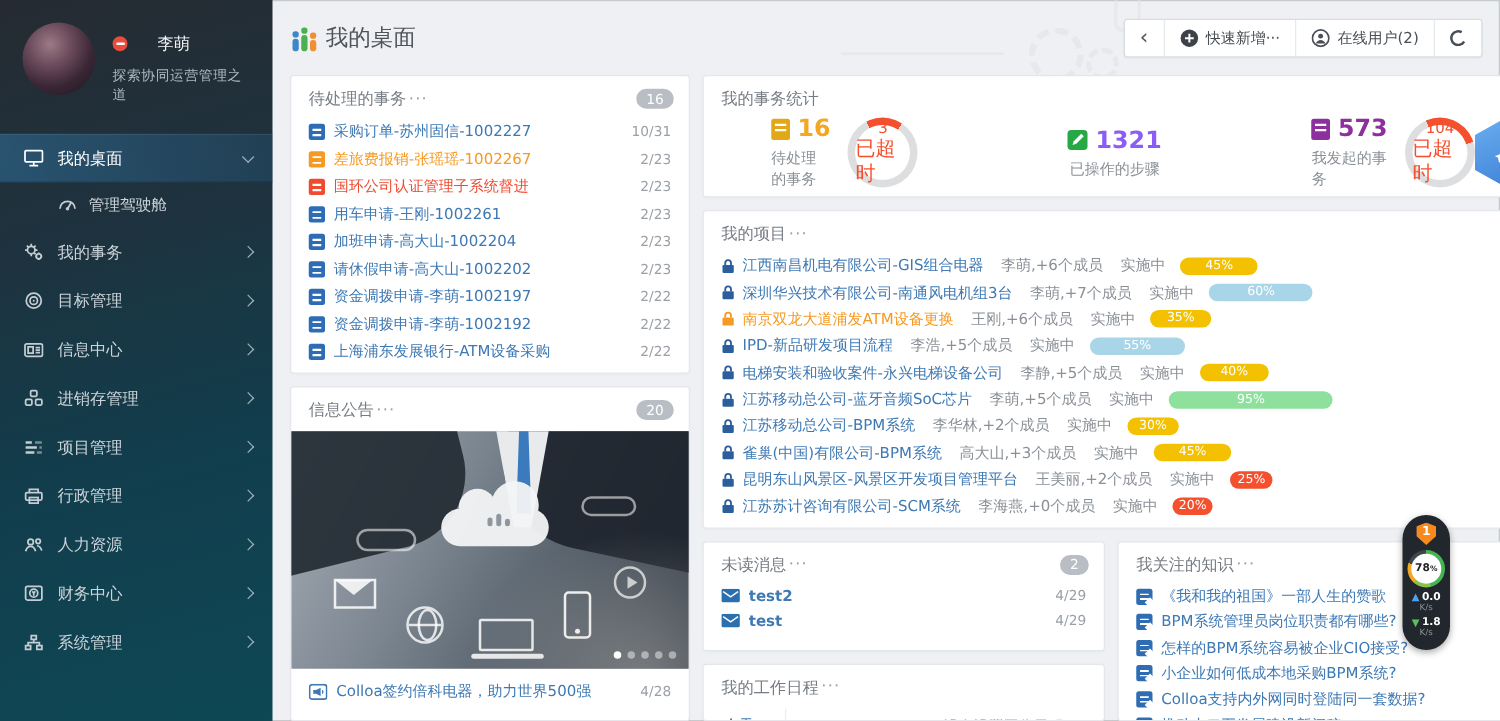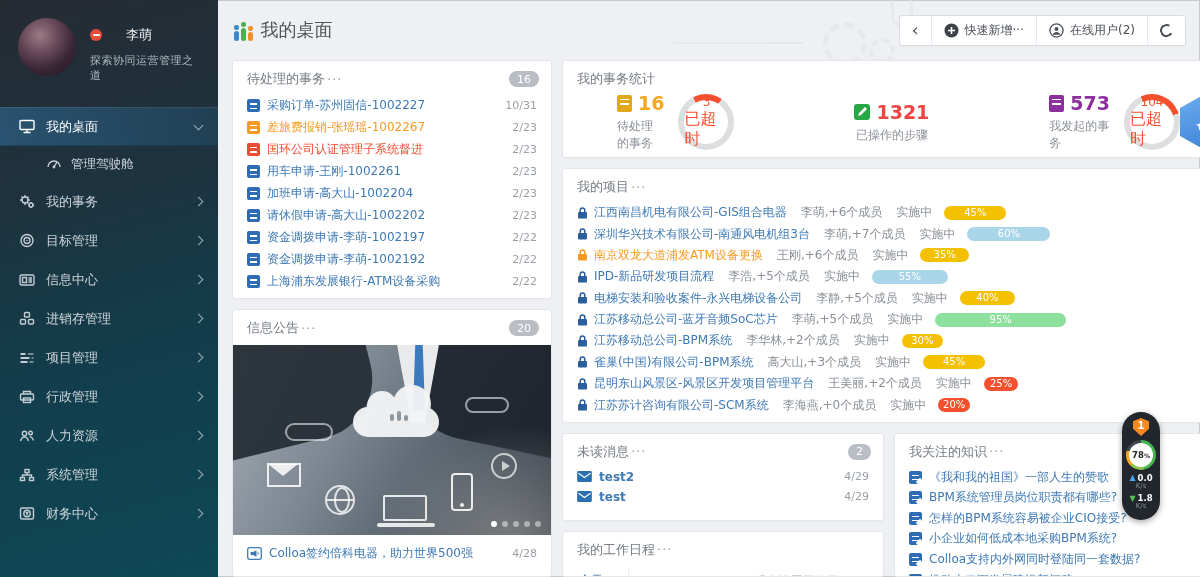--- a/index.html
+++ b/index.html
@@ -264,39 +264,39 @@
               <path d="M1.5 12c.7-2.6 2.2-4 4-4s3.3 1.4 4 4"></path>
               <circle cx="11.5" cy="4" r="1.8"></circle>
               <path d="M10.5 7.6c1.8.1 3.2 1.4 3.9 3.9"></path>
             </svg>
           </span>
         <span class="lbl">人力资源</span>
         <span class="chev"></span>
       </div>
       <div class="m-item">
         <span class="ic">
+            <svg class="sic" width="16" height="15" viewBox="0 0 16 15">
+              <rect x="1.5" y="2" width="13" height="11" rx="1.5"></rect>
+              <circle cx="8" cy="7.5" r="3.2"></circle>
+              <path d="M6.8 6l1.2 1.6L9.2 6M8 7.6v2"></path>
+            </svg>
+          </span>
+        <span class="lbl">财务中心</span>
+        <span class="chev"></span>
+      </div>
+      <div class="m-item">
+        <span class="ic">
             <svg class="sic" width="16" height="14" viewBox="0 0 16 14">
               <rect x="6" y="1.5" width="4" height="3"></rect>
               <rect x="1.5" y="9.5" width="4" height="3"></rect>
               <rect x="10.5" y="9.5" width="4" height="3"></rect>
               <path d="M8 4.5V7M3.5 9.5V7h9v2.5"></path>
             </svg>
           </span>
         <span class="lbl">系统管理</span>
-        <span class="chev"></span>
-      </div>
-      <div class="m-item">
-        <span class="ic">
-            <svg class="sic" width="16" height="15" viewBox="0 0 16 15">
-              <rect x="1.5" y="2" width="13" height="11" rx="1.5"></rect>
-              <circle cx="8" cy="7.5" r="3.2"></circle>
-              <path d="M6.8 6l1.2 1.6L9.2 6M8 7.6v2"></path>
-            </svg>
-          </span>
-        <span class="lbl">财务中心</span>
         <span class="chev"></span>
       </div>
       <div class="m-item">
         
         
         
       </div>
 
     </nav>
   </aside>
@@ -489,21 +489,21 @@
                   <span class="hl">已超时</span>
                 </div>
             </div>
             <div class="stat" style="margin-left:120px">
               <div class="top">
                 <span style="width:16px;height:16px;border-radius:3px;background:#28a745;position:relative;display:inline-block">
                   <svg width="16" height="16" viewBox="0 0 16 16" style="position:absolute;left:0;top:0">
                       <path d="M4 12l1-3 6-6 2 2-6 6-3 1z" fill="#fff"></path>
                     </svg>
                 </span>
-                <span class="num" style="color:#ef4444">1321</span>
+                <span class="num" style="color:#8b5cf6">1321</span>
               </div>
               <span class="lab">已操作的步骤</span>
             </div>
             <div class="stat" style="margin-left:120px">
               <div class="top">
                 <span class="doc-ic" style="background:#8e2f9e;width:15px;height:17px"></span>
                 <span class="num" style="color:#8e2f9e">573</span>
               </div>
               <span class="lab">我发起的事务</span>
             </div>

